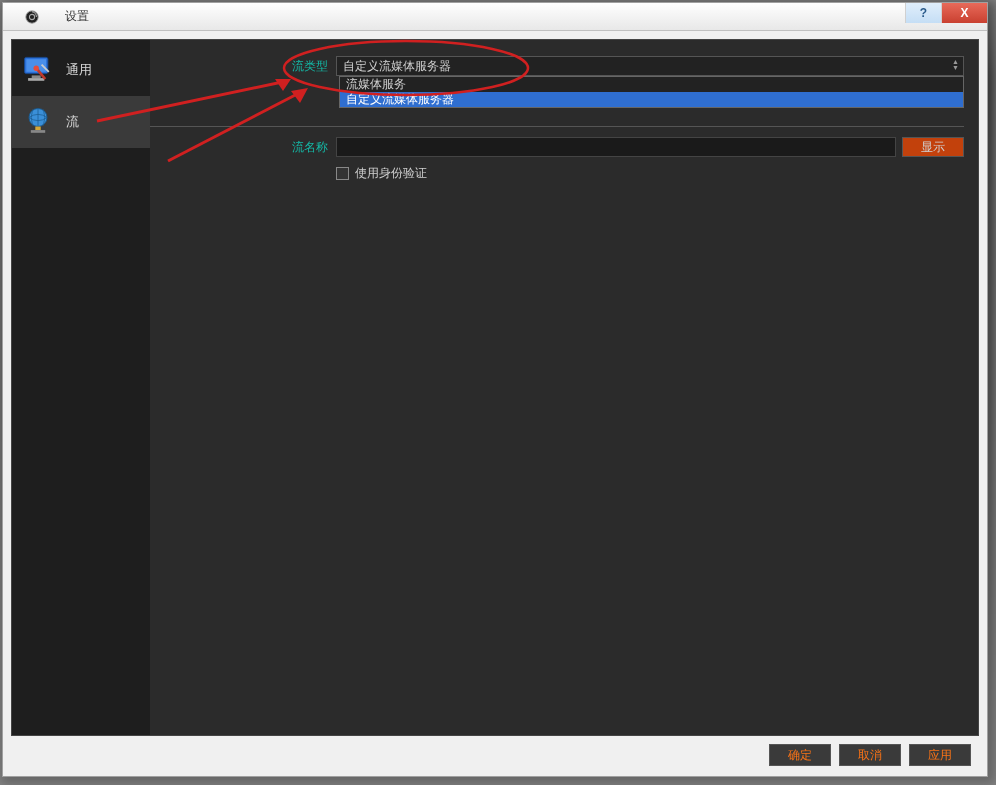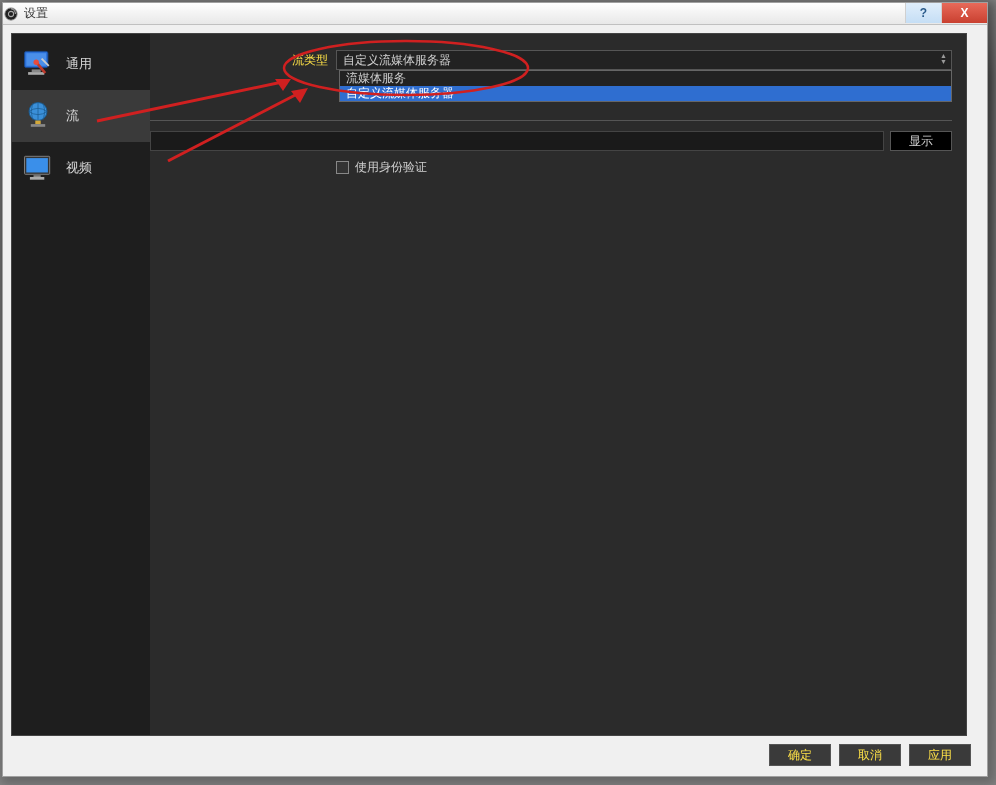--- a/index.html
+++ b/index.html
@@ -21,26 +21,27 @@
     }
     .window {
       position: absolute;
       left: 2px; top: 2px; right: 8px; bottom: 8px;
       background: #f0f0f0;
       border: 1px solid #a0a0a0;
       z-index: 1;
       display: flex; flex-direction: column;
     }
     .titlebar {
-      height: 22px;
+      height: 28px;
       background: linear-gradient(180deg, #fefefe 0%, #e8e8e8 100%);
       border-bottom: 1px solid #c0c0c0;
       display: flex; align-items: center;
-      padding-left: 1px;
-      position: relative;
+      padding-left: 22px;
+      position: relative;
+      gap: 20px;
     }
     .titlebar .app-icon {
       width: 14px; height: 14px; margin-right: 6px;
       display: flex; align-items: center; justify-content: center;
     }
     .titlebar .title { color: #333; }
     .winbtns {
       position: absolute; right: 0; top: 0;
       display: flex;
     }
@@ -49,21 +50,21 @@
       display: flex; align-items: center; justify-content: center;
       background: #e8e8e8;
       border-left: 1px solid #d0d0d0;
     }
     .winbtn.help { width: 36px; background: linear-gradient(180deg,#e0eefb,#c5def5); color: #2a5a8a; font-weight: bold; }
     .winbtn.close { width: 46px; background: linear-gradient(180deg,#e86a5a,#c94030); color: #fff; font-weight: bold; }
     .main {
       flex: 1;
       background: #2b2b2b;
       border: 1px solid #444;
-      margin: 8px 20px 40px 8px;
+      margin: 8px 8px 40px 8px;
       display: flex;
       position: relative;
     }
     .sidebar {
       width: 138px;
       background: #1e1e1e;
       padding-top: 4px;
     }
     .side-item {
       height: 52px;
@@ -87,21 +88,21 @@
     }
     .form-row {
       display: flex; align-items: center;
       height: 24px;
       margin-bottom: 2px;
     }
     .form-label {
       width: 186px;
       text-align: right;
       padding-right: 8px;
-      color: #fde047;
+      color: #14b8a6;
     }
     .form-field { flex: 1; display: flex; }
     .select-box {
       flex: 1;
       height: 20px;
       background: #222;
       border: 1px solid #555;
       color: #d0d0d0;
       padding: 1px 6px;
       position: relative;
@@ -139,21 +140,21 @@
       flex: 1;
       height: 20px;
       background: #1a1a1a;
       border: 1px solid #444;
       color: #d0d0d0;
       padding: 0 4px;
     }
     .btn-show {
       width: 62px; height: 20px;
       margin-left: 6px;
-      background: #000000;
+      background: #c2410c;
       border: 1px solid #555;
       color: #d0d0d0;
       display: flex; align-items: center; justify-content: center;
       cursor: pointer;
     }
     .checkbox-row {
       display: flex; align-items: center;
       margin-top: 6px;
       padding-left: 186px;
     }
@@ -166,21 +167,21 @@
     .bottom-buttons {
       position: absolute;
       right: 16px; bottom: 10px;
       display: flex; gap: 8px;
       z-index: 2;
     }
     .dlg-btn {
       width: 62px; height: 22px;
       background: #3a3a3a;
       border: 1px solid #555;
-      color: #fde047;
+      color: #f97316;
       display: flex; align-items: center; justify-content: center;
       cursor: pointer;
       font-size: 12px;
     }
     
     .annot { position: absolute; z-index: 10; pointer-events: none; }
     .ellipse { left: 278px; top: 36px; width: 250px; height: 58px; }
     .arrow1 { left: 74px; top: 68px; width: 230px; height: 60px; }
     .arrow2 { left: 150px; top: 78px; width: 170px; height: 90px; }
   </style>
@@ -235,31 +236,20 @@
             <path d="M10 15 Q20 8 30 15 M10 15 Q20 22 30 15 M20 5 L20 25 M14 6 Q11 15 14 24 M26 6 Q29 15 26 24" stroke="#1a5a90" fill="none" stroke-width="0.8"></path>
             <rect x="17" y="25" width="6" height="4" fill="#d4a83a"></rect>
             <rect x="12" y="29" width="16" height="3" fill="#888"></rect>
           </svg>
         </div>
         <span class="side-label">流</span>
       </div>
 
 
 
-      <div class="side-item">
-        <div class="side-icon">
-          <svg viewBox="0 0 40 40" width="36" height="36">
-            <rect x="5" y="7" width="28" height="20" rx="1" fill="#333" stroke="#888"></rect>
-            <rect x="7" y="9" width="24" height="16" fill="#3a8fea"></rect>
-            <rect x="15" y="28" width="8" height="2" fill="#888"></rect>
-            <rect x="11" y="30" width="16" height="3" fill="#aaa"></rect>
-          </svg>
-        </div>
-        <span class="side-label">视频</span>
-      </div>
 
 
     </div>
 
     <div class="content">
 
       <div class="form-row">
         <div class="form-label">流类型</div>
         <div class="form-field">
           <div class="select-box">
@@ -271,20 +261,21 @@
 
       <div class="dropdown-list">
         <div class="dropdown-item">流媒体服务</div>
         <div class="dropdown-item hl">自定义流媒体服务器</div>
       </div>
 
       <div class="hr" style="margin-top:48px;"></div>
 
 
       <div class="form-row">
+        <div class="form-label">流名称</div>
         <div class="form-field">
           <input class="text-input" type="password" value="" style="">
           <div class="btn-show">
               <span>显示</span>
             </div>
         </div>
       </div>
 
       <div class="checkbox-row">
         <div class="checkbox"></div>

